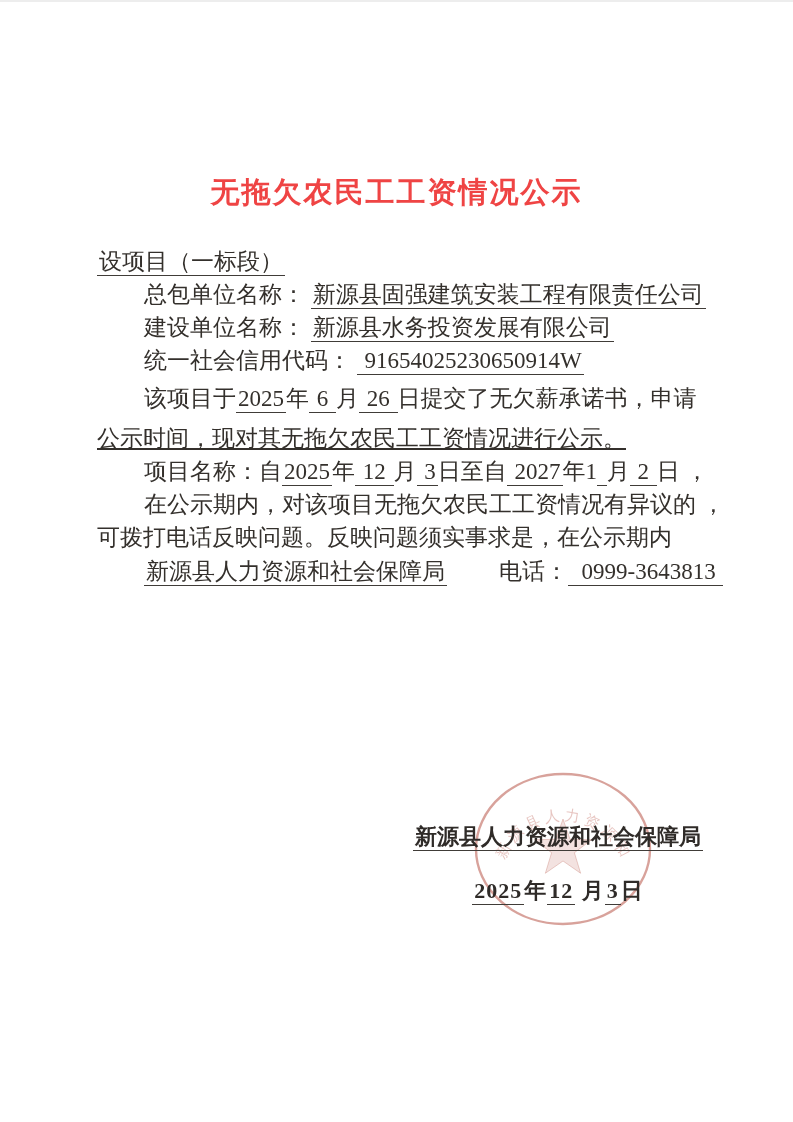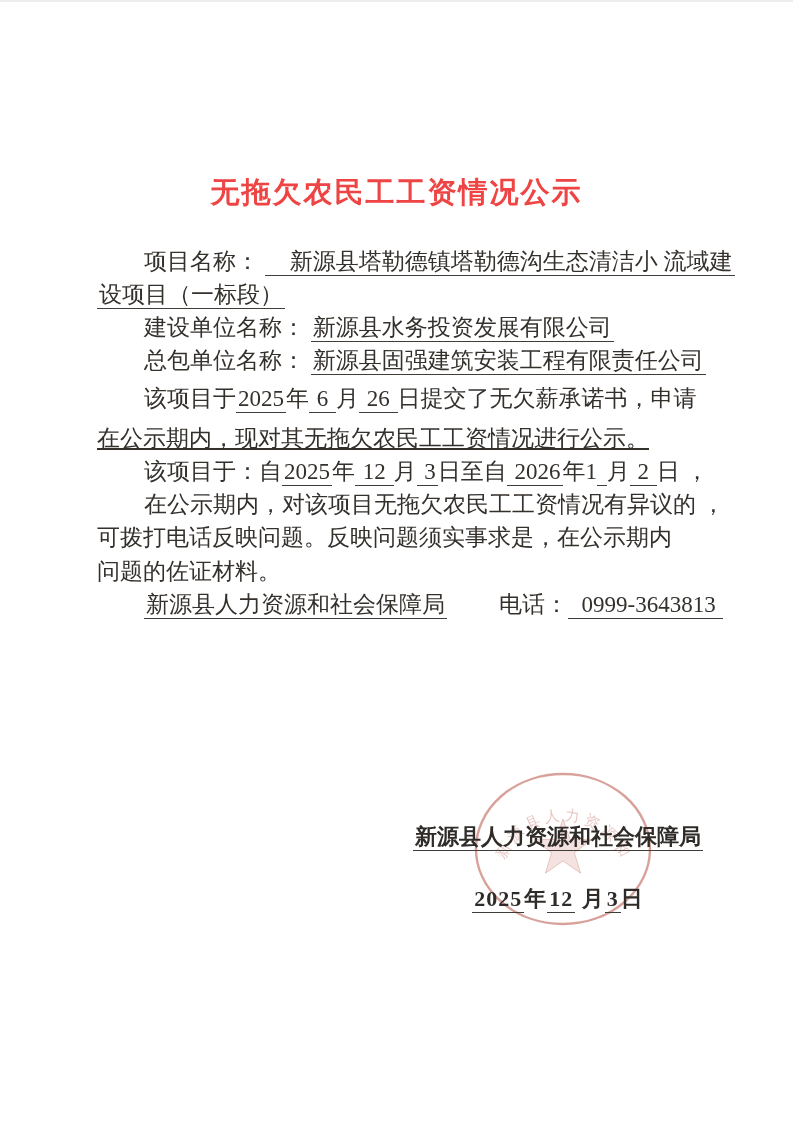--- a/index.html
+++ b/index.html
@@ -42,47 +42,46 @@
   .signature{
     position:absolute;
     left:408px;top:820px;width:300px;
     text-align:center;
     font-size:22px;
     font-weight:600;
     color:#2f2b28;
     z-index:2;
   }
   .sig-line{white-space:pre;line-height:30px;}
-  .sig-date{margin-top:32px;letter-spacing:1px;}
+  .sig-date{margin-top:24px;letter-spacing:1px;}
   .stamp{
     position:absolute;
     left:466px;top:752px;
     z-index:1;
     filter:blur(0.6px);
     pointer-events:none;
   }
 </style>
 </head>
 <body>
 
 <div class="page">
 
   <div class="title">无拖欠农民工工资情况公示</div>
 
   <div class="body-text">
-      <div class="bodyline indent"><span>项目名称： </span><span class="u">　新源县塔勒德镇塔勒德沟生态清洁小 流域建</span></div>
       <div class="bodyline"><span class="u">设项目（一标段）</span></div>
+      <div class="bodyline indent"><span>总包单位名称： </span><span class="u">新源县固强建筑安装工程有限责任公司</span></div>
       <div class="bodyline indent"><span>建设单位名称： </span><span class="u">新源县水务投资发展有限公司</span></div>
-      <div class="bodyline indent"><span>总包单位名称： </span><span class="u">新源县固强建筑安装工程有限责任公司</span></div>
+      <div class="bodyline indent"><span>统一社会信用代码： </span><span class="u"> 91654025230650914W</span></div>
       <div class="bodyline indent"><span>该项目于</span><span class="u">2025</span><span>年</span><span class="u"> 6 </span><span>月</span><span class="u"> 26 </span><span>日提交了无欠薪承诺书，申请</span></div>
-      <div class="bodyline"><span>在公示期内，现对其无拖欠农民工工资情况进行公示。</span></div>
-      <div class="bodyline indent"><span>该项目于：自</span><span class="u">2025</span><span>年</span><span class="u"> 12 </span><span>月</span><span class="u"> 3</span><span>日至自</span><span class="u"> 2026</span><span>年1</span><span class="u"> </span><span>月</span><span class="u"> 2 </span><span>日 ，</span></div>
+      <div class="bodyline"><span>公示时间，现对其无拖欠农民工工资情况进行公示。</span></div>
+      <div class="bodyline indent"><span>项目名称：自</span><span class="u">2025</span><span>年</span><span class="u"> 12 </span><span>月</span><span class="u"> 3</span><span>日至自</span><span class="u"> 2027</span><span>年1</span><span class="u"> </span><span>月</span><span class="u"> 2 </span><span>日 ，</span></div>
       <div class="bodyline indent"><span>在公示期内，对该项目无拖欠农民工工资情况有异议的 ，</span></div>
       <div class="bodyline"><span>可拨打电话反映问题。反映问题须实事求是，在公示期内</span></div>
-      <div class="bodyline"><span>问题的佐证材料。</span></div>
       <div class="bodyline indent"><span class="u">新源县人力资源和社会保障局</span><span class="spacer"></span><span>电话：</span><span class="u">  0999-3643813 </span></div>
     </div>
 
   <svg class="stamp" width="195" height="190" viewBox="0 0 195 190">
     <g>
       <ellipse cx="97" cy="95" rx="87" ry="75" fill="none" stroke="rgba(184,85,72,0.55)" stroke-width="2.4"></ellipse>
       <path d="M 97,67 L 104.05,87.29 L 125.53,87.73 L 108.41,100.71 L 114.63,121.27 L 97,109
                L 79.37,121.27 L 85.59,100.71 L 68.47,87.73 L 89.95,87.29 Z" transform="translate(0,-2)" fill="rgba(184,85,72,0.17)" stroke="rgba(184,85,72,0.28)" stroke-width="1"></path>
       <path id="sealArc" d="M 38,108 A 62,60 0 0 1 156,108" fill="none"></path>
       <text font-size="15" letter-spacing="4" fill="rgba(184,85,72,0.34)" font-family="'Liberation Serif','DejaVu Serif',serif">

